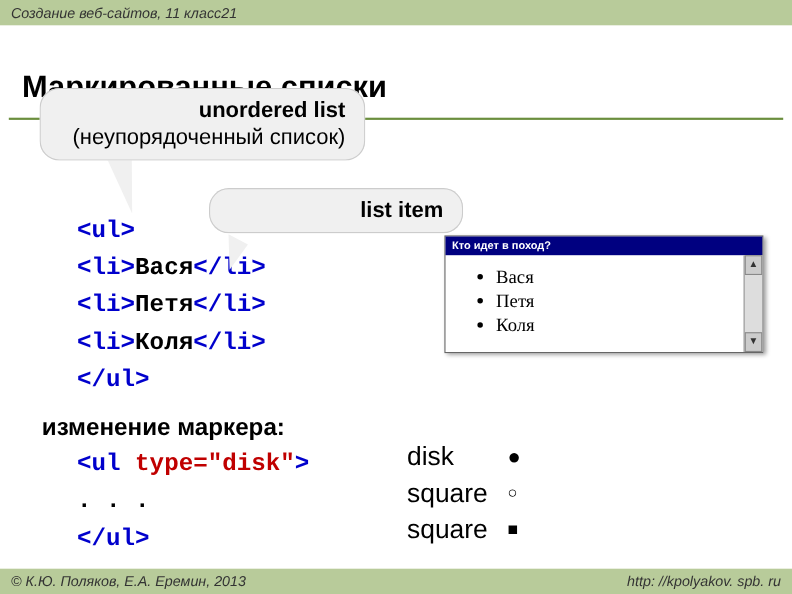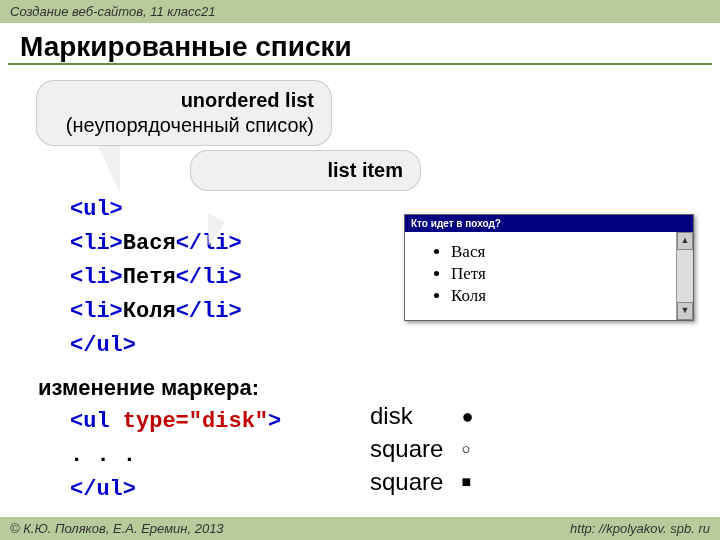--- a/index.html
+++ b/index.html
@@ -16,38 +16,39 @@
     padding: 4px 10px;
     font-style: italic;
     font-size: 13px;
     color: #333;
     display: flex;
     justify-content: flex-start;
   }
   .title {
     font-size: 28px;
     font-weight: bold;
-    padding: 8px 20px 0 20px;
+    padding: 8px 20px 12px 20px;
+    margin-top: 32px;
   }
   .hr {
     border-top: 2px solid #6b8e3e;
     margin: 0 8px;
   }
   .callout {
     position: absolute;
     background: #f0f0f0;
     border-radius: 18px;
     padding: 8px 18px;
     font-size: 20px;
     text-align: right;
     line-height: 1.25;
     box-shadow: 0 0 0 1px #ccc inset;
   }
   .callout1 { left: 36px; top: 80px; width: 260px; }
-  .callout2 { left: 190px; top: 150px; width: 190px; padding-left: 23px; }
+  .callout2 { left: 190px; top: 171px; width: 190px; padding-left: 23px; }
   .tail1 {
     position: absolute;
     left: 98px; top: 135px;
     width: 0; height: 0;
     border-left: 18px solid transparent;
     border-right: 8px solid transparent;
     border-top: 60px solid #f0f0f0;
     transform: rotate(-8deg);
   }
   .tail2 {

